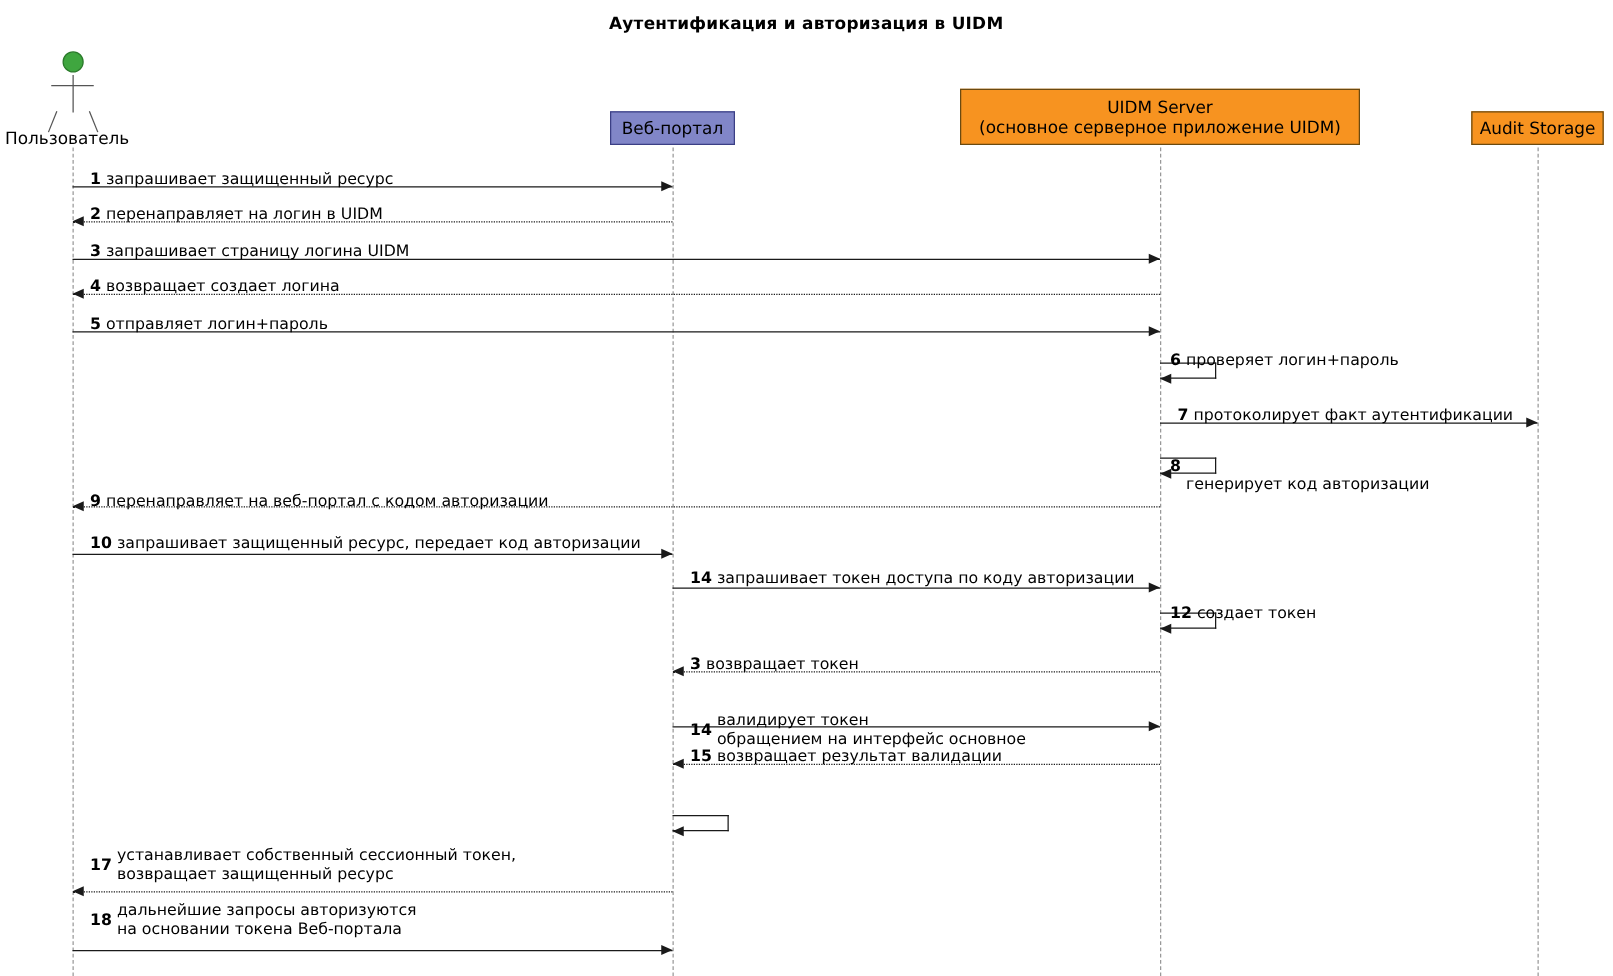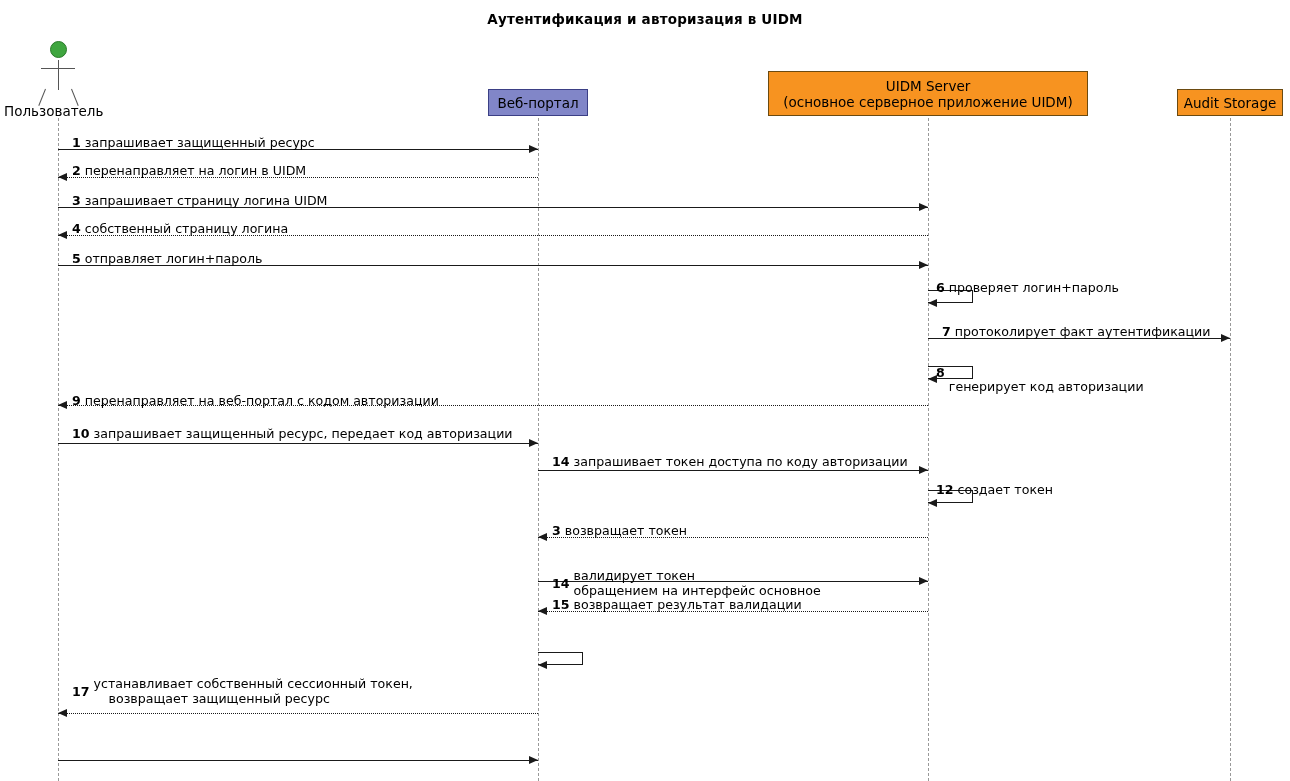--- a/index.html
+++ b/index.html
@@ -99,21 +99,21 @@
     <div class="arrowhead right" style="left: 529px; top: 144.5px;"></div>
     <div class="mlabel" style="left: 72px; top: 134px;"><span class="mnum num-inline">1</span><span class="stack"><span class="mtxt" style="display: block;">запрашивает защищенный ресурс</span></span></div>
     <div class="mline dotted" style="left: 58px; top: 177px; width: 480px;"></div>
     <div class="arrowhead left" style="left: 58px; top: 172.5px;"></div>
     <div class="mlabel" style="left: 72px; top: 162px;"><span class="mnum num-inline">2</span><span class="stack"><span class="mtxt" style="display: block;">перенаправляет на логин в UIDM</span></span></div>
     <div class="mline" style="left: 58px; top: 207px; width: 870px;"></div>
     <div class="arrowhead right" style="left: 919px; top: 202.5px;"></div>
     <div class="mlabel" style="left: 72px; top: 192px;"><span class="mnum num-inline">3</span><span class="stack"><span class="mtxt" style="display: block;">запрашивает страницу логина UIDM</span></span></div>
     <div class="mline dotted" style="left: 58px; top: 235px; width: 870px;"></div>
     <div class="arrowhead left" style="left: 58px; top: 230.5px;"></div>
-    <div class="mlabel" style="left: 72px; top: 220px;"><span class="mnum num-inline">4</span><span class="stack"><span class="mtxt" style="display: block;">собственный страницу логина</span></span></div>
+    <div class="mlabel" style="left: 72px; top: 220px;"><span class="mnum num-inline">4</span><span class="stack"><span class="mtxt" style="display: block;">возвращает создает логина</span></span></div>
     <div class="mline" style="left: 58px; top: 265px; width: 870px;"></div>
     <div class="arrowhead right" style="left: 919px; top: 260.5px;"></div>
     <div class="mlabel" style="left: 72px; top: 250px;"><span class="mnum num-inline">5</span><span class="stack"><span class="mtxt" style="display: block;">отправляет логин+пароль</span></span></div>
     <div class="selfloop" style="left: 928px; top: 290px; width: 45px; height: 13px;"></div>
     <div class="arrowhead left" style="left: 928px; top: 298.5px;"></div>
     <div class="mlabel" style="left: 936px; top: 279px;"><span class="mnum num-inline">6</span><span class="stack"><span class="mtxt" style="display: block;">проверяет логин+пароль</span></span></div>
     <div class="mline" style="left: 928px; top: 338px; width: 302px;"></div>
     <div class="arrowhead right" style="left: 1221px; top: 333.5px;"></div>
     <div class="mlabel" style="left: 942px; top: 323px;"><span class="mnum num-inline">7</span><span class="stack"><span class="mtxt" style="display: block;">протоколирует факт аутентификации</span></span></div>
     <div class="selfloop" style="left: 928px; top: 366px; width: 45px; height: 13px;"></div>
@@ -137,16 +137,17 @@
     <div class="mline" style="left: 538px; top: 581px; width: 390px;"></div>
     <div class="arrowhead right" style="left: 919px; top: 576.5px;"></div>
     <div class="mlabel" style="left: 552px; top: 568px;"><span class="mnum num-inline">14</span><span class="stack"><span class="mtxt" style="display: block;">валидирует токен</span><span class="mtxt" style="display: block;">обращением на интерфейс основное</span></span></div>
     <div class="mline dotted" style="left: 538px; top: 611px; width: 390px;"></div>
     <div class="arrowhead left" style="left: 538px; top: 606.5px;"></div>
     <div class="mlabel" style="left: 552px; top: 596px;"><span class="mnum num-inline">15</span><span class="stack"><span class="mtxt" style="display: block;">возвращает результат валидации</span></span></div>
     <div class="selfloop" style="left: 538px; top: 652px; width: 45px; height: 13px;"></div>
     <div class="arrowhead left" style="left: 538px; top: 660.5px;"></div>
     <div class="mline dotted" style="left: 58px; top: 713px; width: 480px;"></div>
     <div class="arrowhead left" style="left: 58px; top: 708.5px;"></div>
-    <div class="mlabel" style="left: 72px; top: 676px;"><span class="mnum num-inline">17</span><span class="stack"><span class="mtxt" style="display: block;">устанавливает собственный сессионный токен,</span><span class="mtxt" style="display: block; margin-left: 15px;">возвращает защищенный ресурс</span></span></div>
+    <div class="mlabel" style="left: 72px; top: 676px;"><span class="mnum num-inline">17</span><span class="stack"><span class="mtxt" style="display: block;">устанавливает собственный сессионный токен,</span><span class="mtxt" style="display: block;">возвращает защищенный ресурс</span></span></div>
     <div class="mline" style="left: 58px; top: 760px; width: 480px;"></div>
     <div class="arrowhead right" style="left: 529px; top: 755.5px;"></div>
+    <div class="mlabel" style="left: 72px; top: 720px;"><span class="mnum num-inline">18</span><span class="stack"><span class="mtxt" style="display: block;">дальнейшие запросы авторизуются</span><span class="mtxt" style="display: block;">на основании токена Веб-портала</span></span></div>
   </div>
 
 </body></html>

